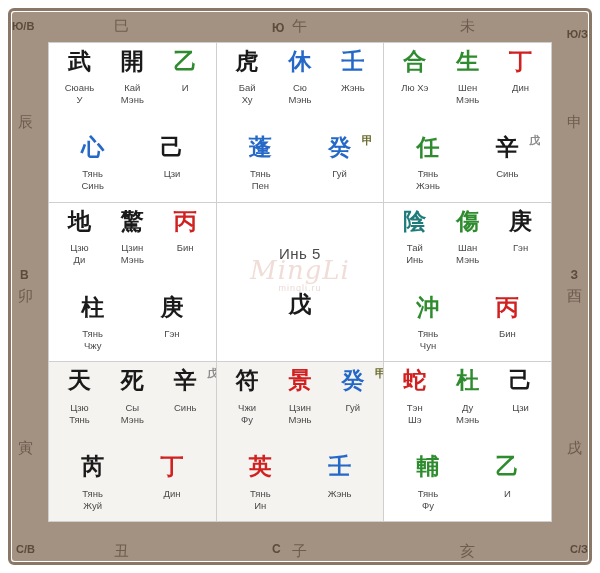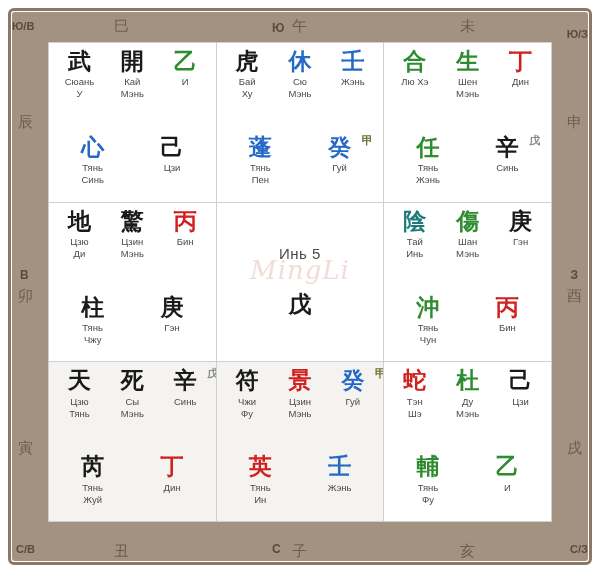--- a/index.html
+++ b/index.html
@@ -72,21 +72,21 @@
   }
   .han{
     font-size:23px;
     font-weight:bold;
     line-height:1.1;
     font-family:"DejaVu Sans", sans-serif;
   }
   .rom{
     font-size:9.5px;
     color:#4a4a4a;
-    margin-top:2px;
+    margin-top:8px;
     line-height:1.25;
   }
   .sup{
     position:absolute;
     top:0px;
     right:-10px;
     font-size:11px;
     font-weight:bold;
     font-family:"DejaVu Sans", sans-serif;
   }
@@ -300,20 +300,21 @@
             <div class="han c-black">庚</div>
             <div class="rom">Гэн</div>
           </div>
         </div>
       </div>
       <div class="cell center">
         <div class="center-wrap">
           <div class="center-title">Инь 5</div>
           <div class="watermark">
             <div class="wm-main">MingLi</div>
+            <div class="wm-sub">minqli.ru</div>
           </div>
           <div class="center-bottom">
             <div class="han c-black">戊</div>
           </div>
         </div>
       </div>
       <div class="cell">
         <div class="row top">
           <div class="item">
             <div class="han c-teal">陰</div>

